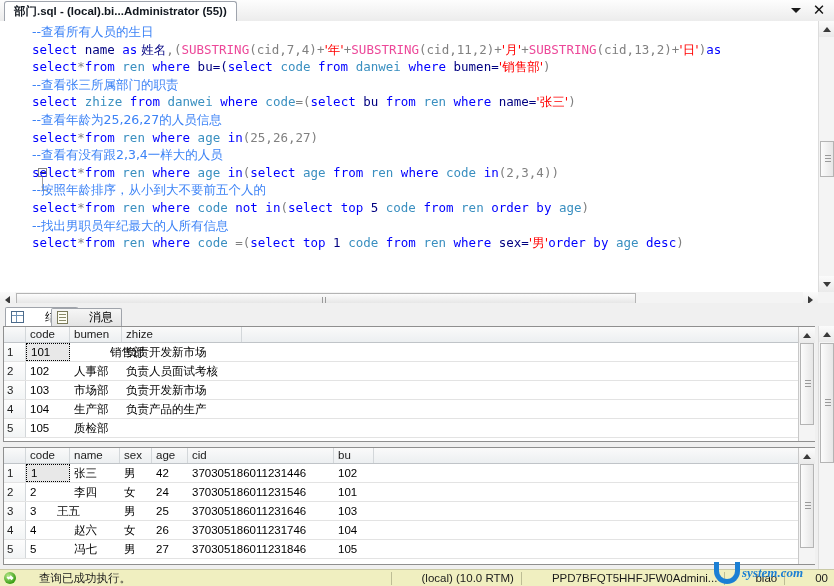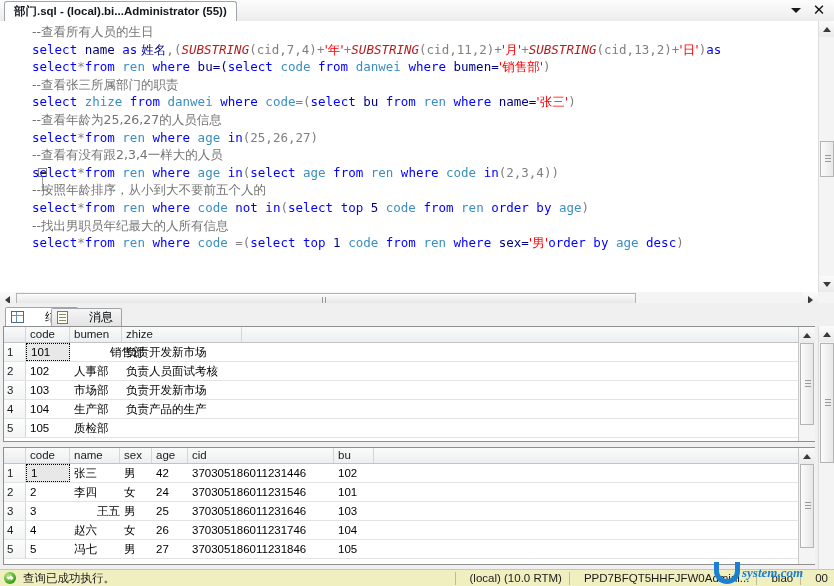--- a/index.html
+++ b/index.html
@@ -36,23 +36,23 @@
   
   .editor{position:absolute;left:0;top:21px;width:834px;height:271px;background:#fff;
           border-bottom:0;overflow:hidden;}
   .ind-margin{position:absolute;left:0;top:0;width:6px;height:271px;background:#fff;}
   .sel-margin{position:absolute;left:6px;top:0;width:11px;height:271px;background:#fff;
               border-right:1px solid #ffffff;}
   .fold-margin{position:absolute;left:17px;top:0;width:15px;height:271px;background:#fff;}
   .codearea{position:absolute;left:32px;top:2px;width:772px;height:266px;overflow:hidden;}
   .cline{height:17.6px;line-height:17.6px;white-space:pre;
          font-family:"DejaVu Sans Mono","Liberation Mono",monospace;font-size:12.5px;}
-  .cmt{color:#737373;}
+  .cmt{color:#3b82f6;}
   .kw{color:#0000ff;}
-  .fn{color:#b91c1c;font-style:italic;}
+  .fn{color:#ec4899;}
   .str{color:#ff0000;}
   .tbl{color:#3a8fc0;}
   .pln{color:#000080;}
   .op{color:#808080;}
   .cjk{font-family:"DejaVu Sans","Liberation Sans",sans-serif;}
 
   
   .foldbox{position:absolute;left:21px;width:9px;height:9px;border:1px solid #808080;
            background:#fff;box-sizing:border-box;}
   .foldbox::before{content:"";position:absolute;left:1px;top:3px;width:5px;height:1px;background:#404040;}
@@ -119,21 +119,21 @@
 
   
   .statusbar{position:absolute;left:0;top:569px;width:834px;height:17px;
              background:#f0efc0;border-top:1px solid #c9c9a6;box-sizing:border-box;
              display:flex;align-items:center;overflow:hidden;}
   .st-ok{width:12px;height:12px;border-radius:50%;
          background:radial-gradient(circle at 35% 32%,#b6e88a,#3b9e16 70%);
          margin-left:4px;flex:none;position:relative;}
   .st-ok::after{content:"";position:absolute;left:3px;top:5px;width:3px;height:1.5px;
                 background:#fff;transform:rotate(42deg);box-shadow:2px -2px 0 0.5px #fff;}
-  .st-txt{font-size:11.5px;color:#1b1b1b;margin-left:7px;white-space:nowrap;}
+  .st-txt{font-size:11.5px;color:#1b1b1b;margin-left:23px;white-space:nowrap;}
   .st-sep{width:1px;height:13px;background:#bdbd95;margin:0 7px;flex:none;}
   .watermark{position:absolute;right:2px;top:560px;width:118px;height:26px;
              display:flex;align-items:center;pointer-events:none;}
   .wm-u{width:26px;height:22px;border:5px solid #1b7fd4;border-top:none;
         border-radius:0 0 13px 13px;box-sizing:border-box;}
   .wm-t{font-size:13px;font-weight:bold;font-style:italic;color:#1b7fd4;margin-left:2px;
         font-family:"Liberation Serif",serif;}
   .splitter{position:absolute;left:0;width:834px;height:4px;background:#f0f0f0;}
 </style>
 </head>
@@ -298,21 +298,21 @@
           <div class="gcell" style="left: 22px; width: 44px;">2</div>
           <div class="gcell" style="left: 66px; width: 50px;">李四</div>
           <div class="gcell" style="left: 116px; width: 32px;">女</div>
           <div class="gcell" style="left: 148px; width: 36px;">24</div>
           <div class="gcell" style="left: 184px; width: 146px;">370305186011231546</div>
           <div class="gcell" style="left: 330px; width: 40px;">101</div>
         </div>
         <div class="grow" style="top: 54px; width: 100%;">
           <div class="rnum">3</div>
           <div class="gcell" style="left: 22px; width: 44px;">3</div>
-          <div class="gcell" style="left: 66px; width: 50px; text-align: right;">王五</div>
+          <div class="gcell" style="left: 49px; width: 50px;">王五</div>
           <div class="gcell" style="left: 116px; width: 32px;">男</div>
           <div class="gcell" style="left: 148px; width: 36px;">25</div>
           <div class="gcell" style="left: 184px; width: 146px;">370305186011231646</div>
           <div class="gcell" style="left: 330px; width: 40px;">103</div>
         </div>
         <div class="grow" style="top: 73px; width: 100%;">
           <div class="rnum">4</div>
           <div class="gcell" style="left: 22px; width: 44px;">4</div>
           <div class="gcell" style="left: 66px; width: 50px;">赵六</div>
           <div class="gcell" style="left: 116px; width: 32px;">女</div>

